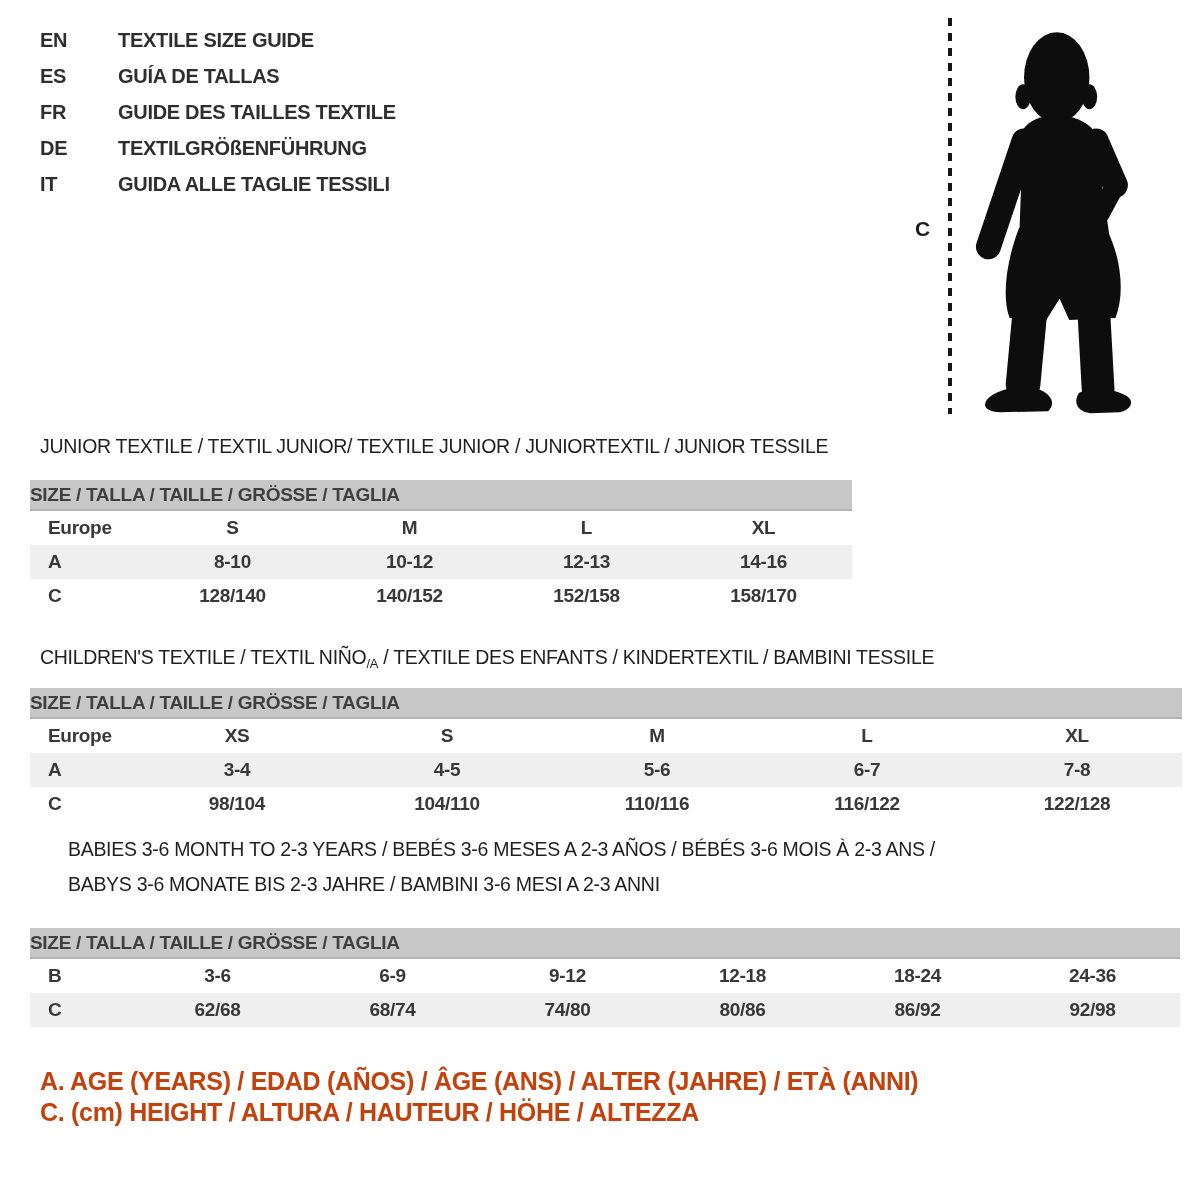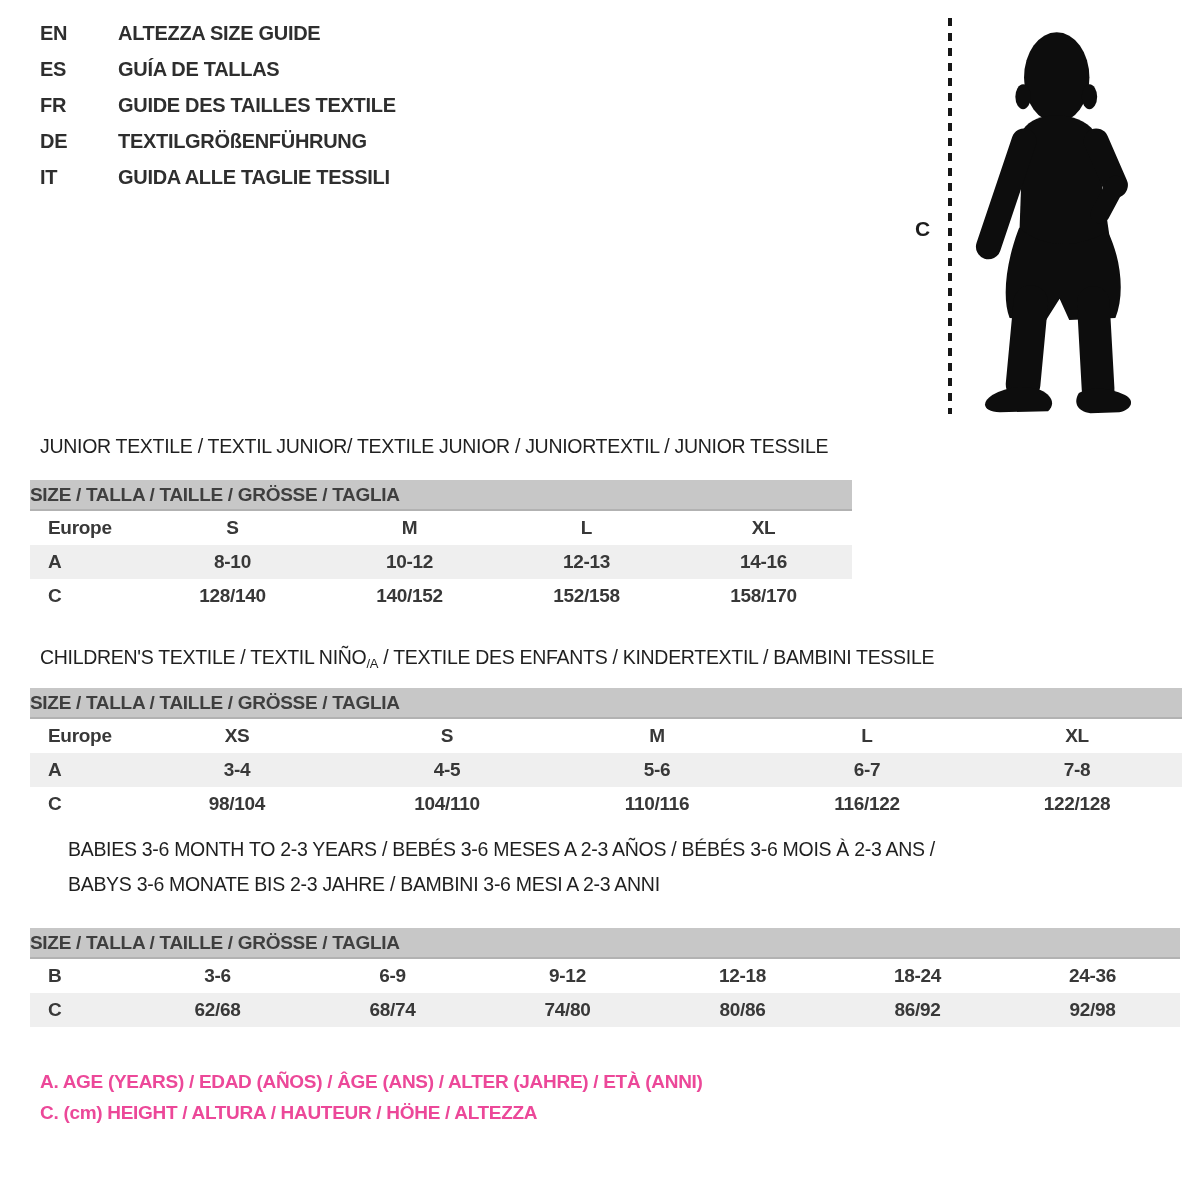--- a/index.html
+++ b/index.html
@@ -6,21 +6,21 @@
   #page {
     position:relative; width:1200px; height:1200px;
     background:#ffffff; overflow:hidden;
     font-family:"Liberation Sans","DejaVu Sans",sans-serif;
     font-stretch:condensed;
     color:#2e2e2e;
     -webkit-font-smoothing:antialiased;
   }
   
   .lang-block { position:absolute; left:40px; top:22px; }
-  .lang-row { display:flex; height:36px; }
+  .lang-row { display:flex; height:36px; align-items:center; }
   .lang-code { width:78px; font-size:20px; font-weight:700; letter-spacing:-0.3px; }
   .lang-label { font-size:20px; font-weight:700; letter-spacing:-0.3px; }
 
   
   .measure-line {
     position:absolute; left:948px; top:18px; width:4px; height:396px;
     background:repeating-linear-gradient(to bottom,#161616 0 8px,transparent 8px 15px);
   }
   .measure-label {
     position:absolute; left:915px; top:217px;
@@ -55,31 +55,31 @@
   #junior-table .trow { grid-template-columns:114px repeat(4,1fr); }
   #children-table .trow { grid-template-columns:102px repeat(5,1fr); }
   #babies-table .trow { grid-template-columns:100px repeat(6,1fr); }
   .trow .lbl { padding-left:18px; text-align:left; }
   .trow .val { text-align:center; }
   .row-alt { background:#efefef; }
 
   
   .legend-block { position:absolute; left:40px; top:1066px; }
   .legend-line { height:31px; display:flex; align-items:center;
-                 font-size:19px; font-weight:700; letter-spacing:-0.3px; color:#ec4899; }
+                 font-size:25px; font-weight:700; letter-spacing:-0.3px; color:#c2410c; }
 </style>
 </head>
 <body>
 
 <div id="page">
 
   <div class="lang-block">
     <div class="lang-row">
       <span class="lang-code">EN</span>
-      <span class="lang-label">ALTEZZA SIZE GUIDE</span>
+      <span class="lang-label">TEXTILE SIZE GUIDE</span>
     </div>
     <div class="lang-row">
       <span class="lang-code">ES</span>
       <span class="lang-label">GUÍA DE TALLAS</span>
     </div>
     <div class="lang-row">
       <span class="lang-code">FR</span>
       <span class="lang-label">GUIDE DES TAILLES TEXTILE</span>
     </div>
     <div class="lang-row">

